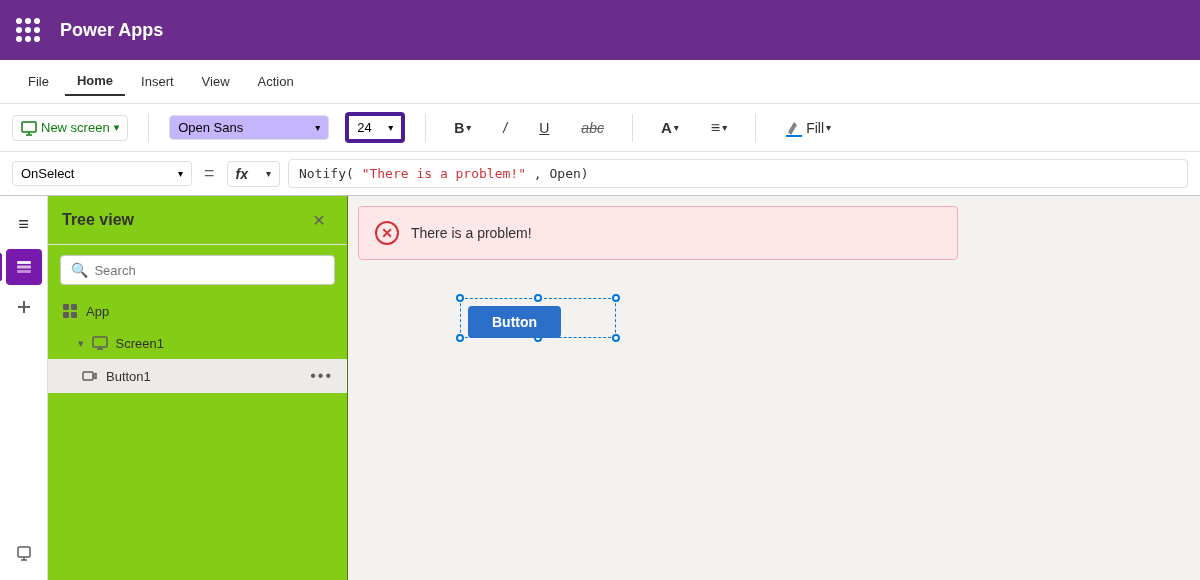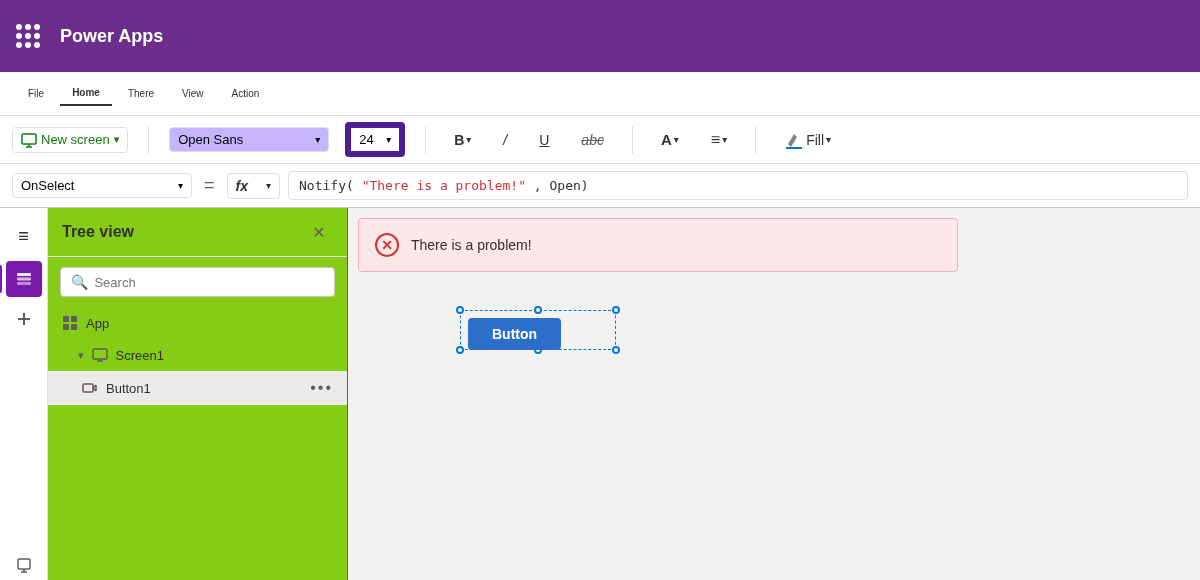--- a/index.html
+++ b/index.html
@@ -1,21 +1,21 @@
 <!DOCTYPE html>
 <html><head>
   <meta charset="utf-8">
   <style>
     * { box-sizing: border-box; margin: 0; padding: 0; }
     body { font-family: 'Segoe UI', Arial, sans-serif; font-size: 14px; background: #f3f2f1; width: 1200px; height: 580px; overflow: hidden; }
 
     
     .top-bar {
       background: #6b2d8b;
-      height: 72px;
+      height: 60px;
       display: flex;
       align-items: center;
       padding: 0 16px;
       gap: 14px;
     }
     .top-bar-dots {
       display: grid;
       grid-template-columns: repeat(3, 6px);
       gap: 3px;
       margin-right: 6px;
@@ -39,21 +39,21 @@
       display: flex;
       align-items: center;
       padding: 0 16px;
       gap: 4px;
       border-bottom: 1px solid #e1dfdd;
     }
     .menu-item {
       padding: 6px 12px;
       cursor: pointer;
       color: #323130;
-      font-size: 10px;
+      font-size: 13px;
       border-radius: 4px;
     }
     .menu-item.active {
       font-weight: 700;
       color: #323130;
       border-bottom: 2px solid #323130;
       border-radius: 0;
     }
 
     
@@ -86,21 +86,21 @@
       padding: 4px 8px;
       background: #c4b5fd;
       font-size: 13px;
       min-width: 160px;
       display: flex;
       align-items: center;
       justify-content: space-between;
       cursor: pointer;
     }
     .font-size-selector {
-      border: 6px solid #4c1d95;
+      border: 4px solid #4c1d95;
       border-radius: 4px;
       padding: 4px 8px;
       background: white;
       font-size: 13px;
       min-width: 60px;
       display: flex;
       align-items: center;
       justify-content: space-between;
       cursor: pointer;
     }
@@ -366,21 +366,21 @@
     <span></span>
       <span></span>
       <span></span>
   </div>
   <span class="top-bar-title">Power Apps</span>
 </div>
 
 <div class="menu-bar">
   <div class="menu-item">File</div>
   <div class="menu-item active">Home</div>
-  <div class="menu-item">There</div>
+  <div class="menu-item">Insert</div>
   <div class="menu-item">View</div>
   <div class="menu-item">Action</div>
 </div>
 
 <div class="toolbar">
 
   <div class="toolbar-btn">
     <svg width="16" height="16" viewBox="0 0 16 16" fill="none">
       <rect x="1" y="2" width="14" height="10" rx="1" stroke="#107c10" stroke-width="1.5" fill="none"></rect>
       <line x1="8" y1="12" x2="8" y2="15" stroke="#107c10" stroke-width="1.5"></line>

